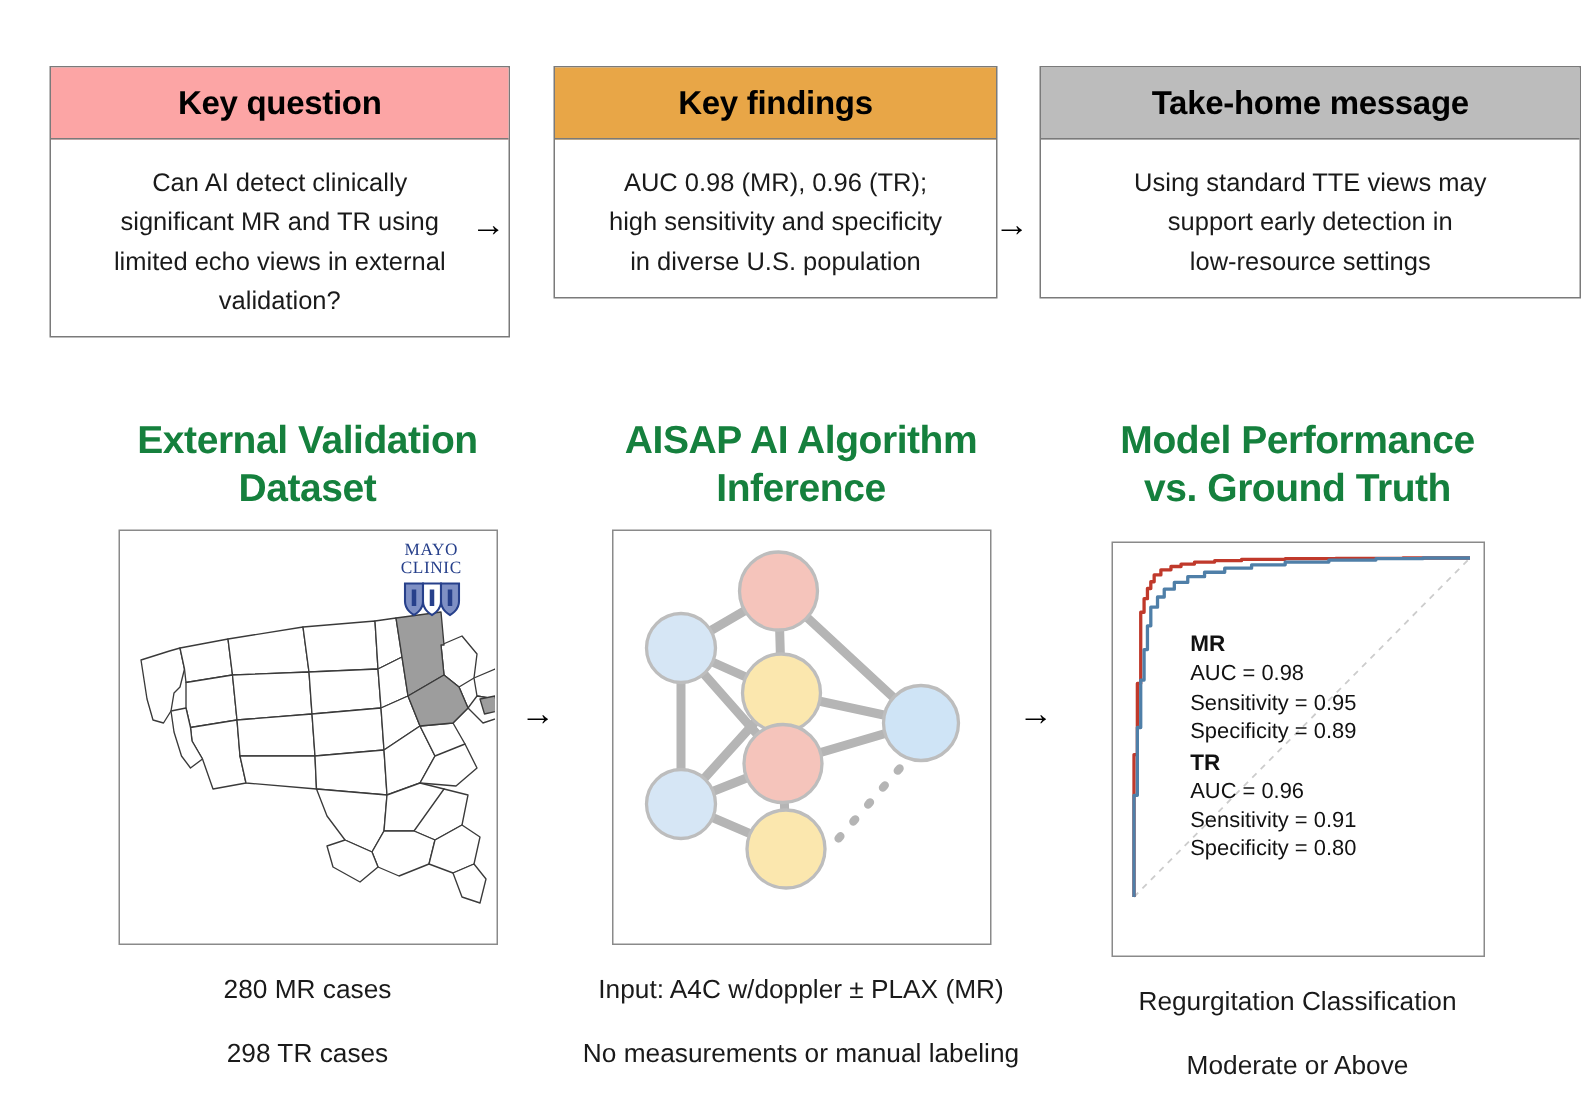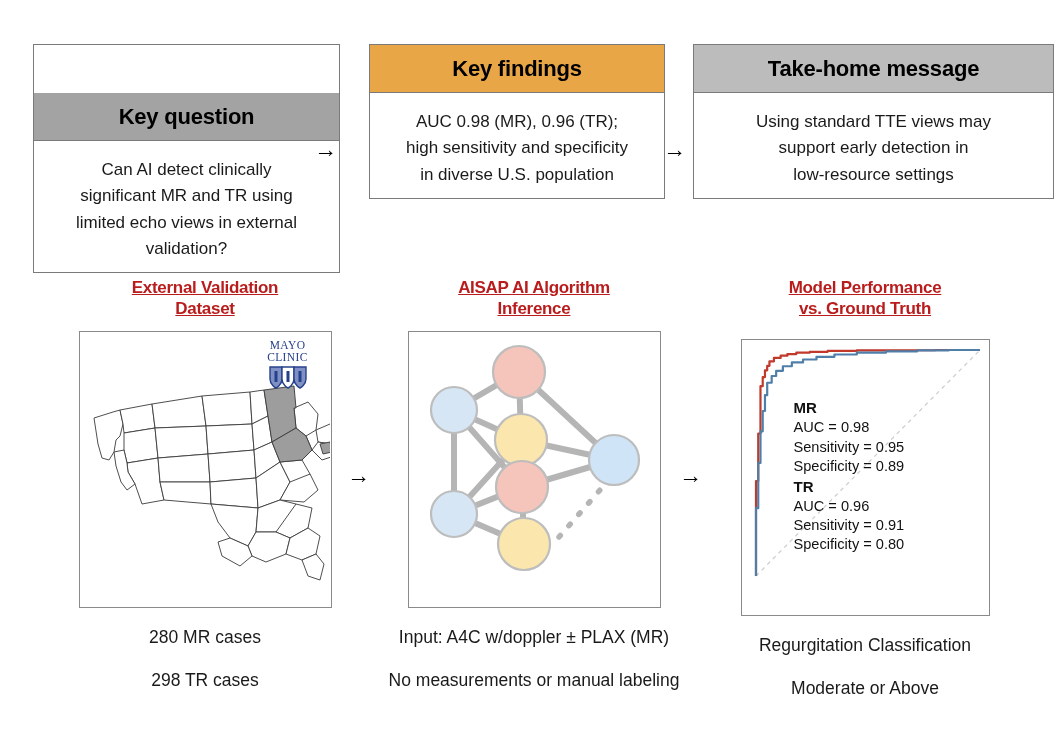--- a/index.html
+++ b/index.html
@@ -39,21 +39,21 @@
 
   .box-header {
     font-weight: bold;
     font-size: 22px;
     text-align: center;
     padding: 11px 4px 10px 4px;
     border-bottom: 1.5px solid #7a7a7a;
     letter-spacing: -0.2px;
     color: #000000;
   }
-  .hdr-blue   { background: #a3a3a3; margin-top: 48px; }
+  .hdr-blue   { background: #fca5a5; }
   .hdr-orange { background: #e8a647; }
   .hdr-gray   { background: #bcbcbc; }
 
   .box-body {
     flex: 1;
     padding: 16px 13px 10px 13px;
     text-align: center;
     font-size: 17px;
     line-height: 1.55;
     color: #1a1a1a;
@@ -91,26 +91,25 @@
     top: 0;
     width: 310px;
     text-align: center;
   }
   .panel-1 { left: 50px; }
   .panel-2 { left: 379px; }
   .panel-3 { left: 710px; }
 
   .panel-title {
     font-weight: bold;
-    font-size: 17px;
+    font-size: 26px;
     line-height: 1.22;
-    color: #b91c1c;
+    color: #15803d;
     letter-spacing: -0.3px;
     margin: 0 0 12px 0;
-    text-decoration: underline;
   }
   .panel-title div { white-space: nowrap; }
 
   .panel-figure {
     width: 253px;
     height: 277px;
     border: 1.5px solid #8a8a8a;
     background: #fff;
     margin: 0 auto;
     box-sizing: border-box;

